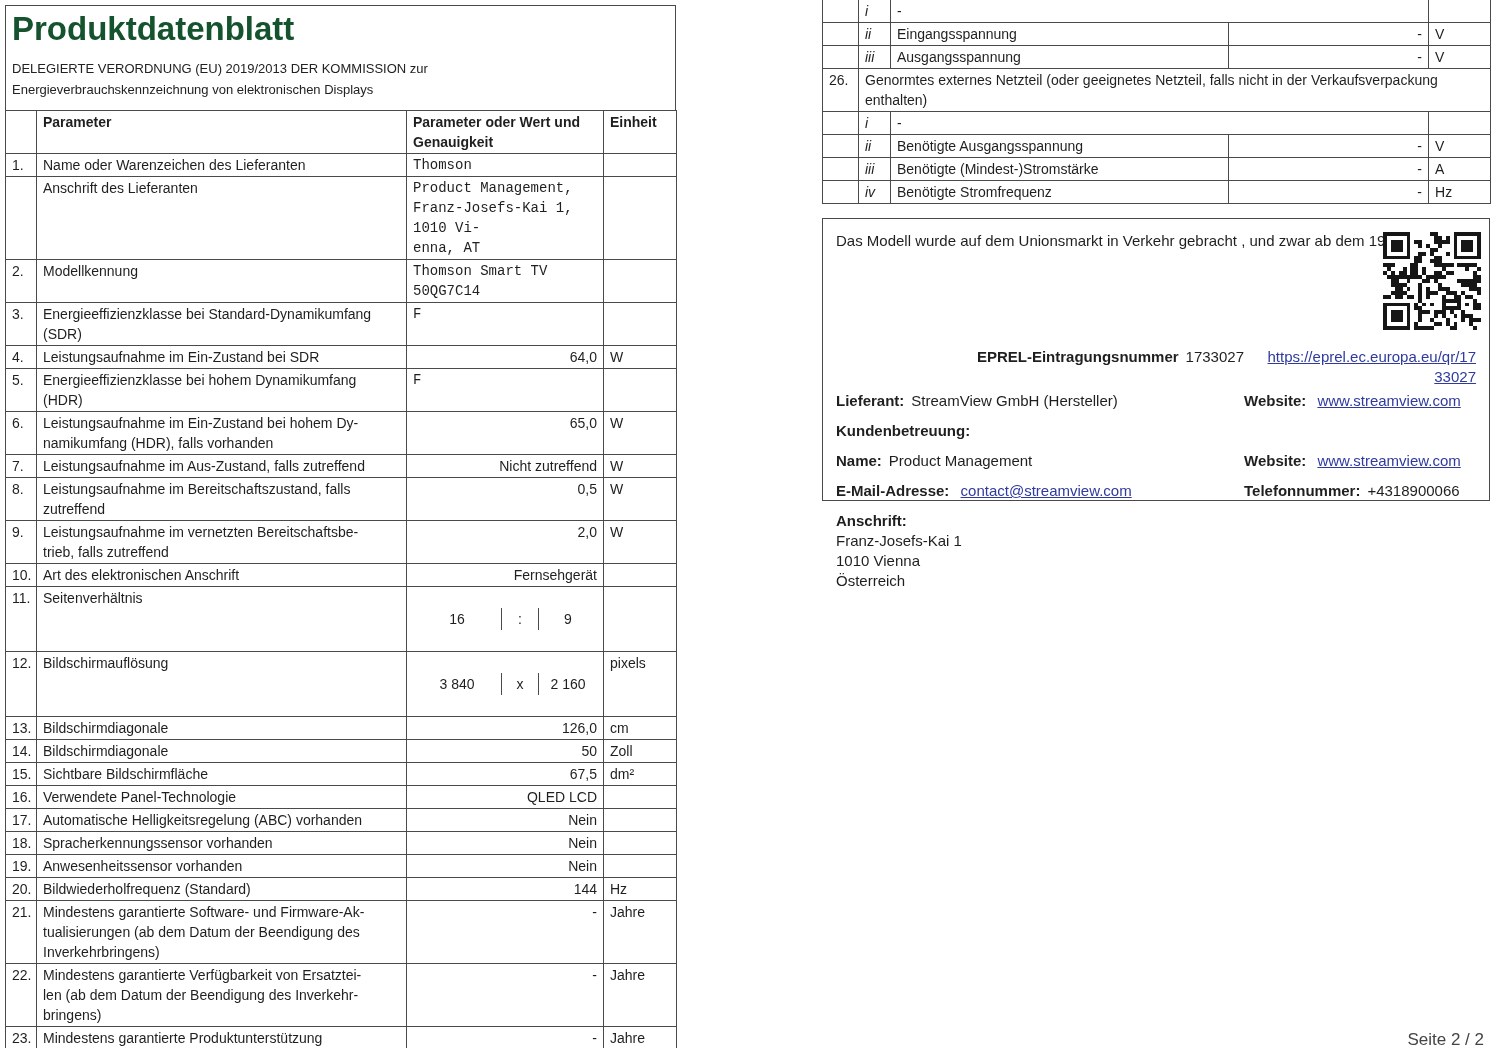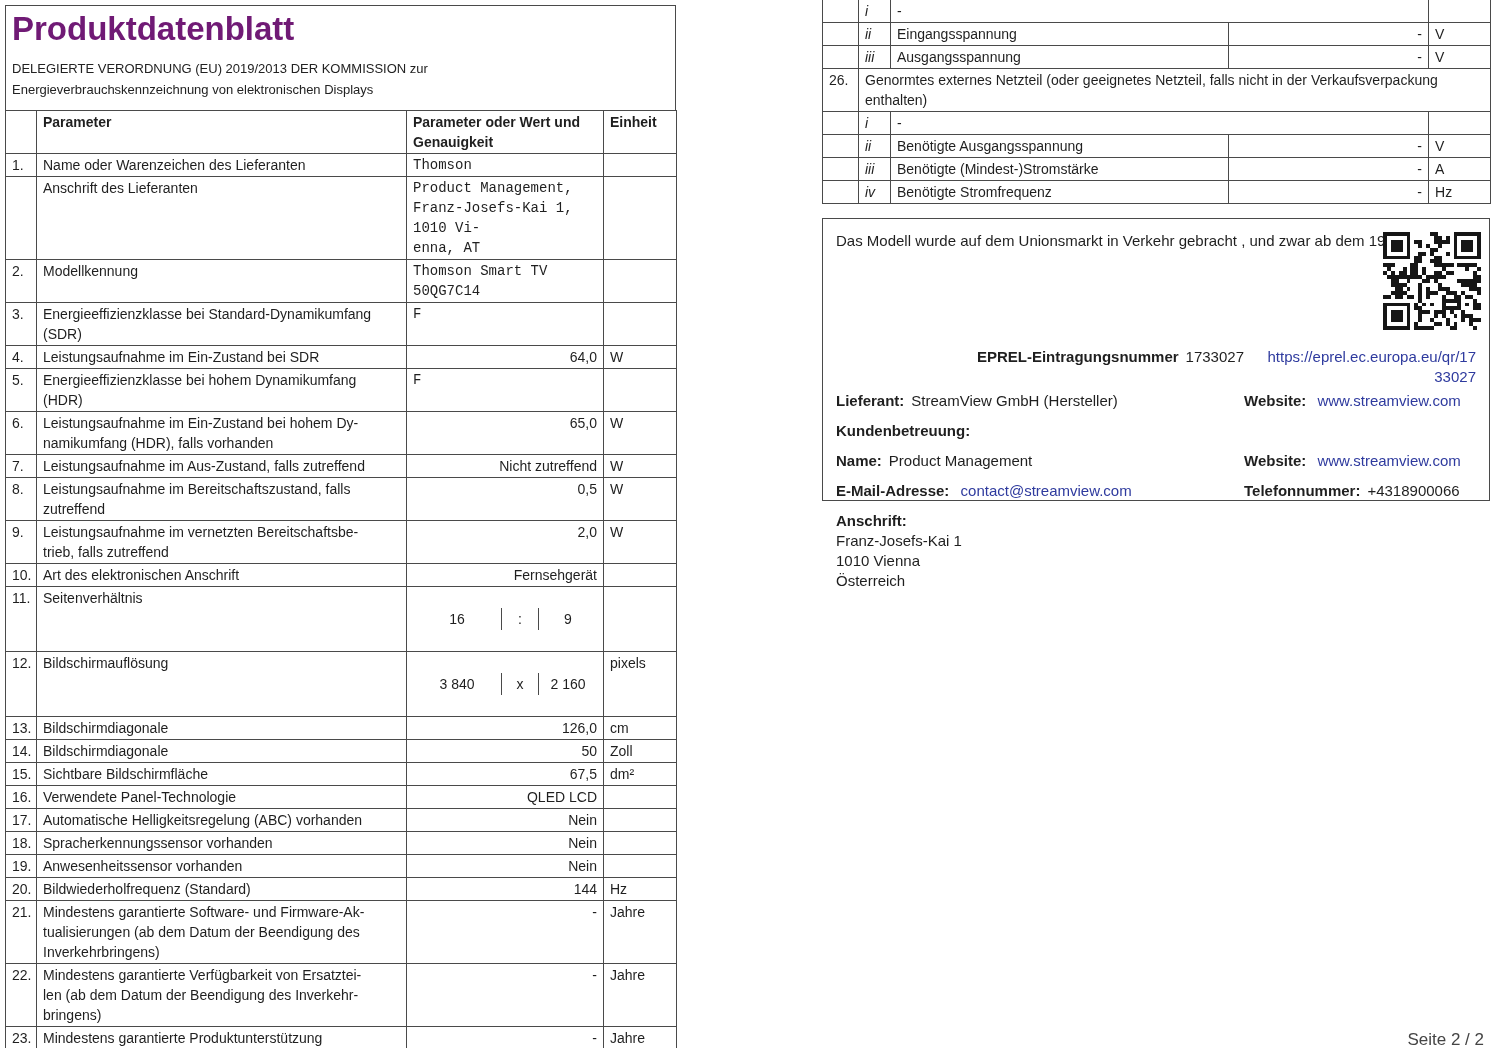--- a/index.html
+++ b/index.html
@@ -1,21 +1,21 @@
 <!DOCTYPE html>
 <html><head>
 <meta charset="utf-8">
 <style>
   html,body{margin:0;padding:0;background:#fff;}
   .canvas{position:relative;width:1500px;height:1048px;background:#ffffff;overflow:hidden;
           font-family:"Liberation Sans",sans-serif;color:#1f1f1f;}
   
   .page1{position:absolute;left:5px;top:5px;width:671px;}
   .titlebox{border:1px solid #4a4a4a;border-bottom:none;padding:4px 6px 10px 6px;box-sizing:border-box;}
-  .doc-title{margin:0 0 10px 0;font-size:33px;font-weight:bold;color:#701a75;letter-spacing:0;}
+  .doc-title{margin:0 0 10px 0;font-size:33px;font-weight:bold;color:#14532d;letter-spacing:0;}
   .subtitle{font-size:13px;line-height:21px;color:#222;}
   table.ptable{border-collapse:collapse;table-layout:fixed;width:671px;font-size:14px;line-height:20px;}
   table.ptable td{border:1px solid #4a4a4a;padding:1px 6px;vertical-align:top;white-space:pre-line;}
   td.num{padding-right:5px;}
   td.lbl{padding-left:7px;}
   td.val{padding-right:6px;}
   td.val.left{text-align:left;font-family:Liberation Mono, monospace;}
   td.val.right{text-align:right;}
   td.unit{padding-left:6px;}
   td.split{padding:0;}
@@ -33,21 +33,21 @@
   td.desc{padding-left:8px;}
   td.desc-span{padding-left:8px;font-size:14px;}
   
   .infobox{position:relative;margin-top:14px;border:1px solid #4a4a4a;height:283px;box-sizing:border-box;
            padding:12px 13px;font-size:15px;line-height:20px;}
   .market-line{margin-bottom:96px;}
   .qr{position:absolute;left:560px;top:13px;width:98px;height:98px;background:#fff;}
   .inforow{display:grid;grid-template-columns:408px 1fr;margin-bottom:10px;}
   .b{font-weight:bold;}
   .gap{margin-left:7px;}
-  a.link{color:#2e3a9e;cursor:pointer;white-space:pre-line;}
+  a.link{color:#2e3a9e;text-decoration:underline;cursor:pointer;white-space:pre-line;}
   .eprel-row{margin-bottom:4px;text-align:right;}
   .single-label{margin-bottom:10px;}
   .addr{line-height:20px;}
   .footer2{position:absolute;top:1030px;right:6px;font-size:17px;color:#444;}
 </style>
 </head>
 <body>
 
 <div class="canvas">
 

